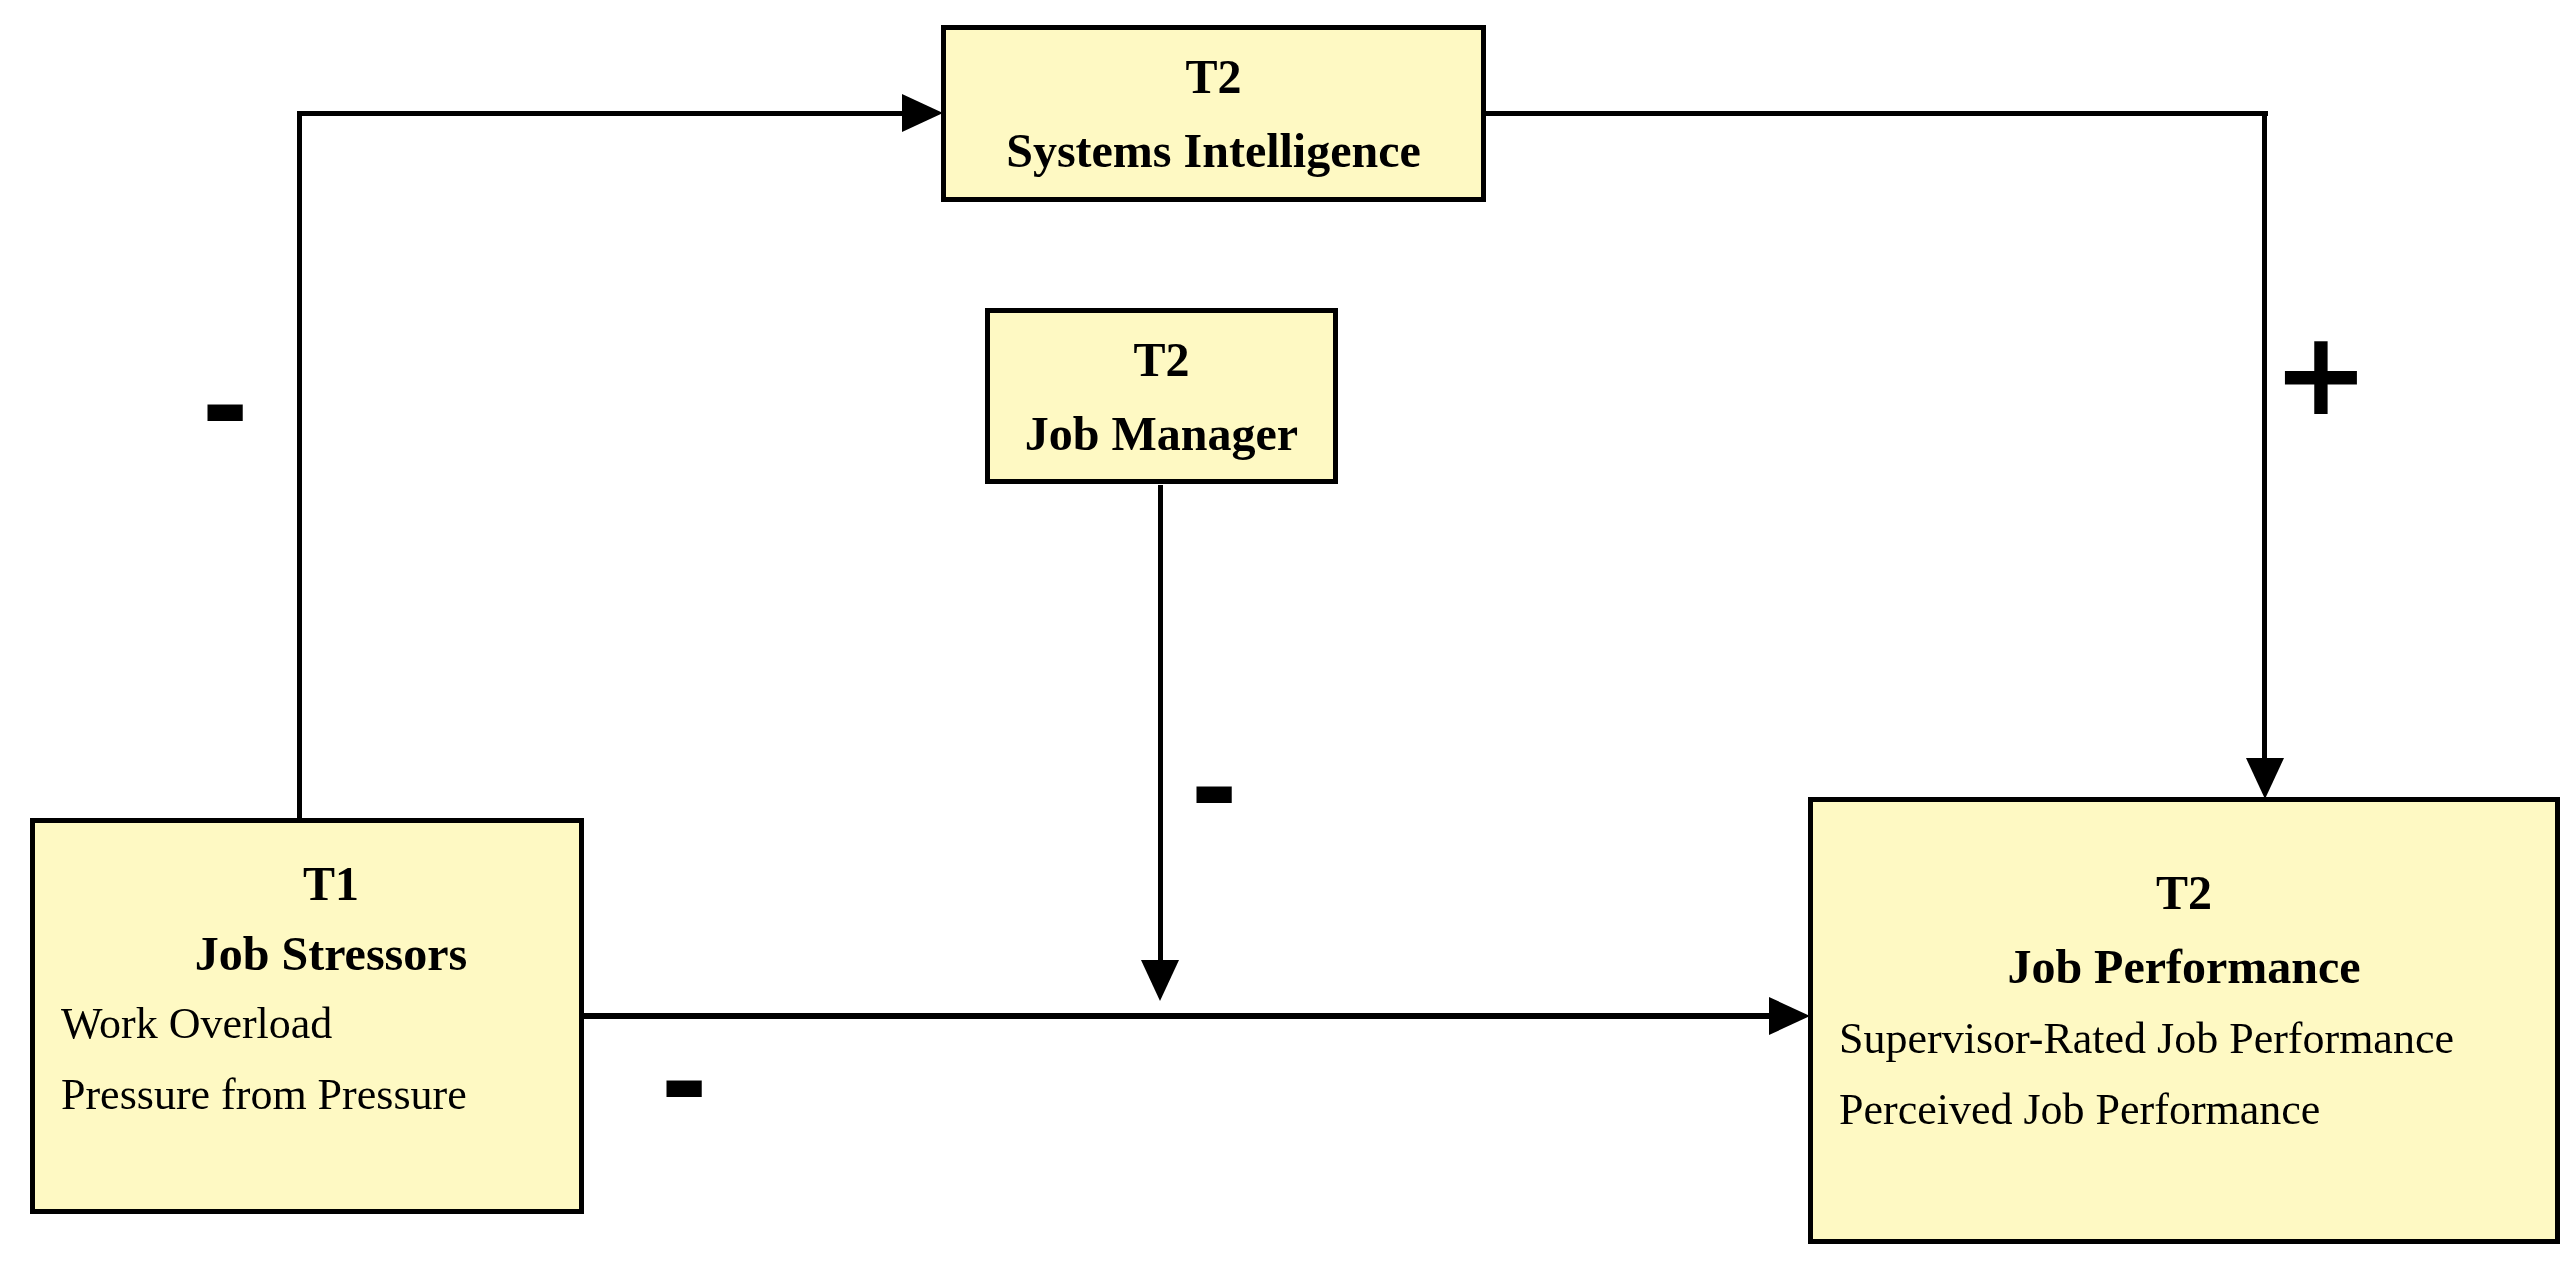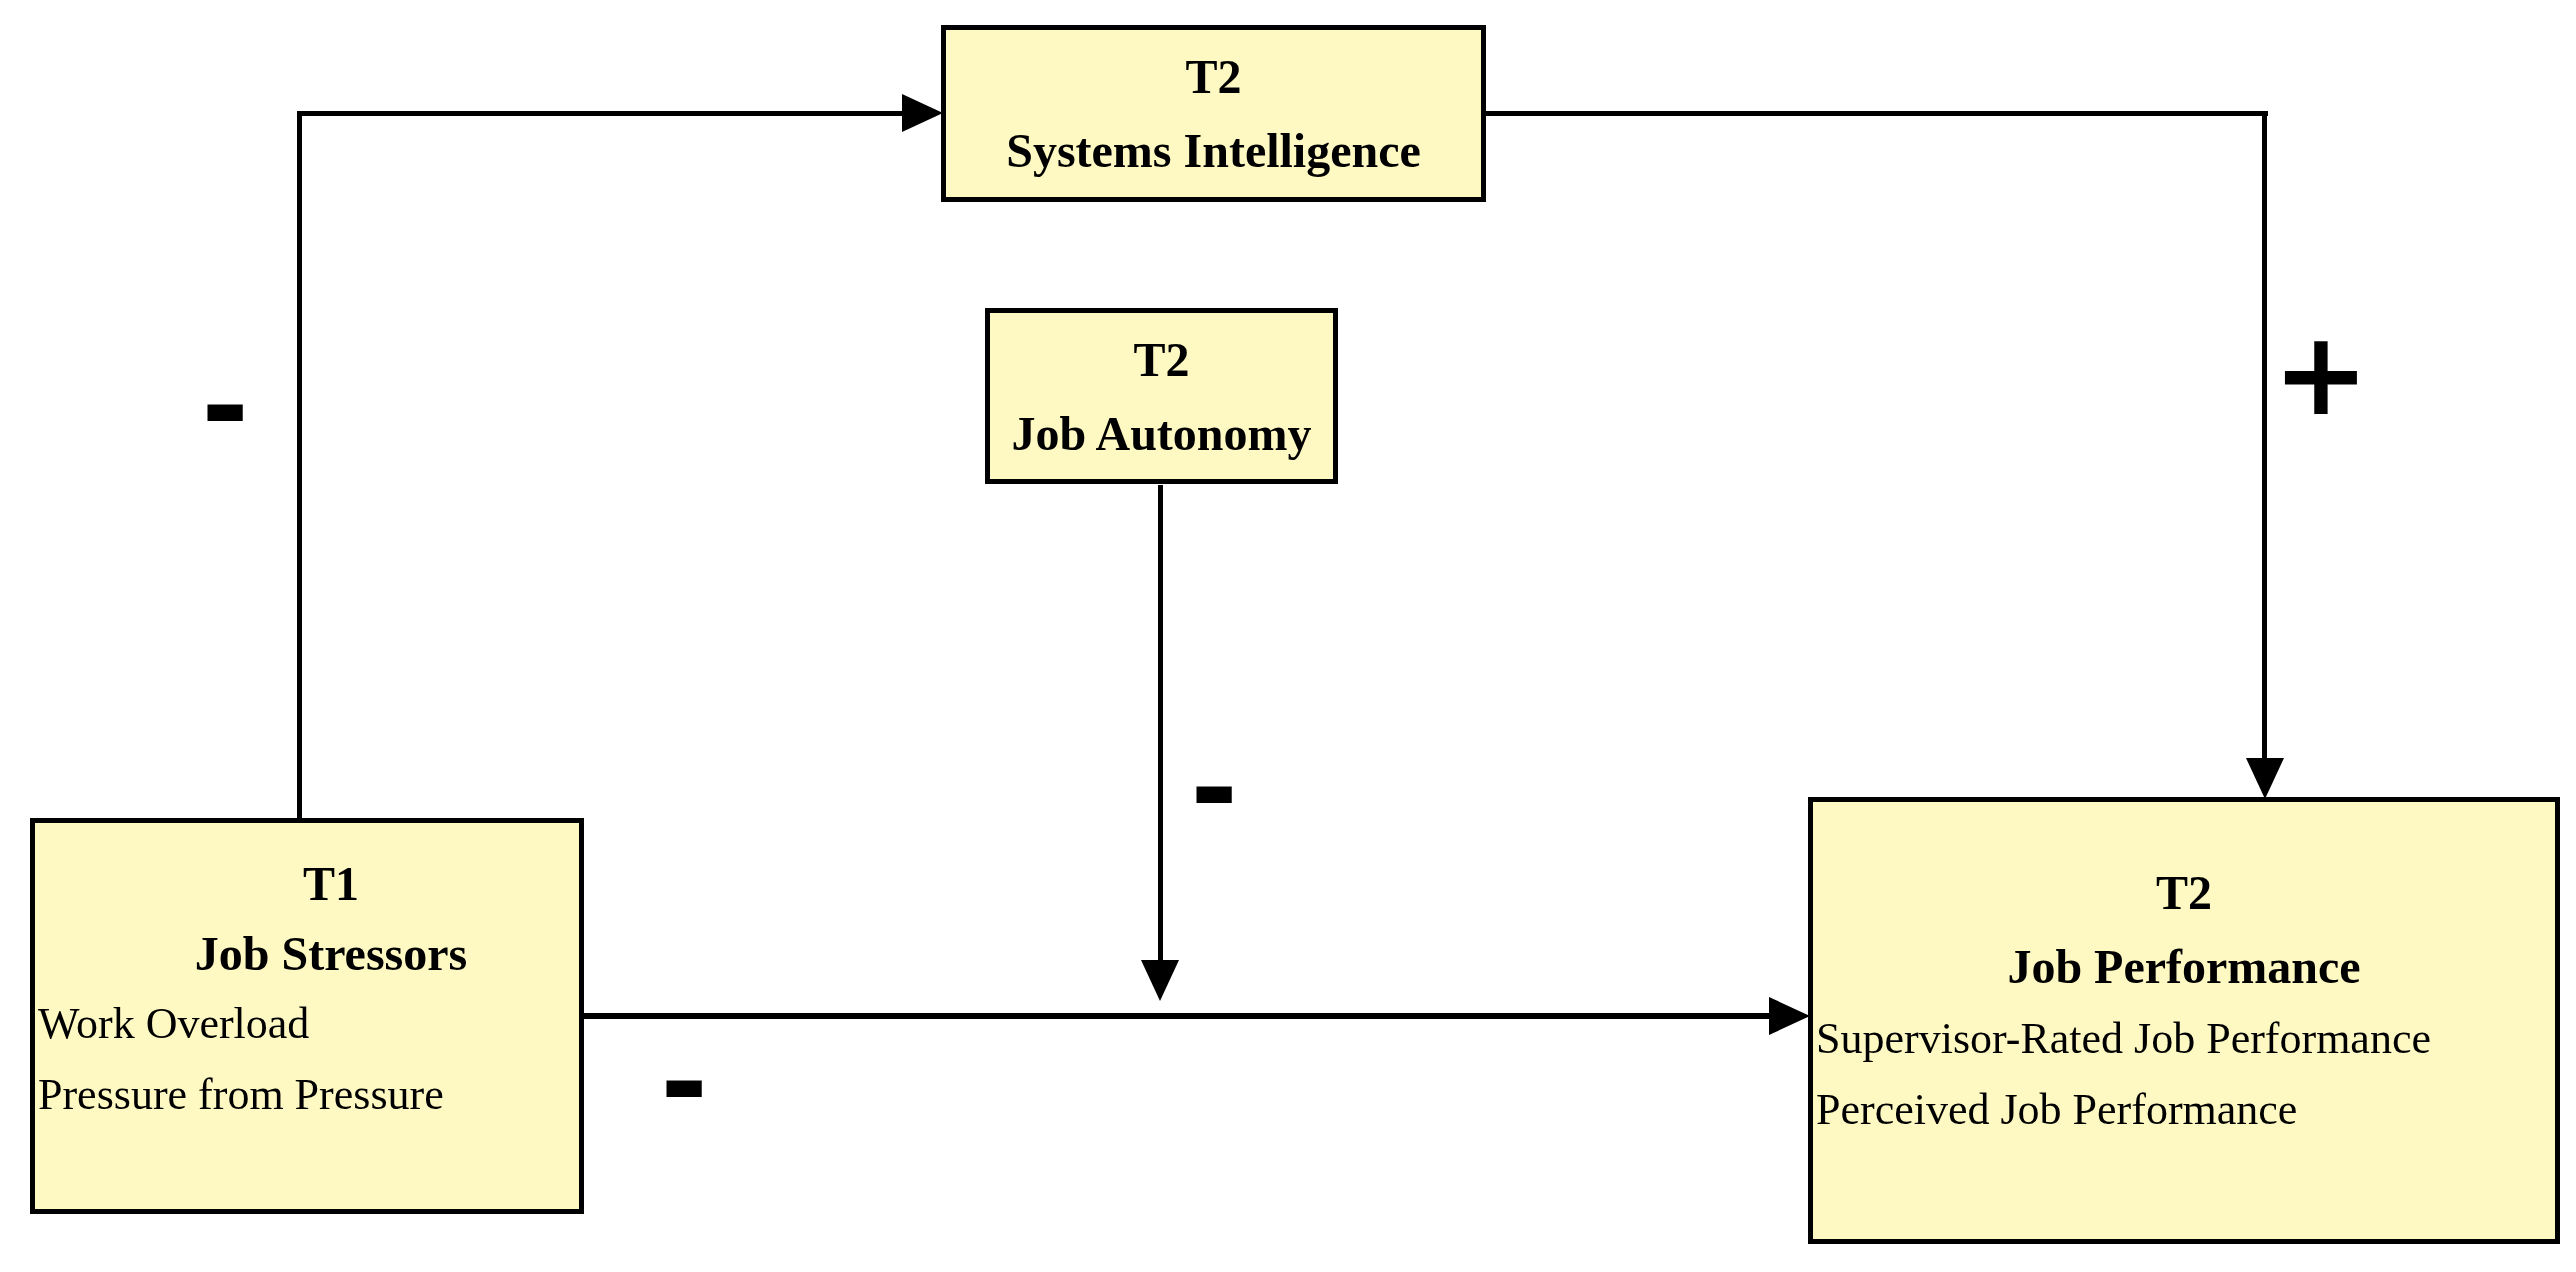--- a/index.html
+++ b/index.html
@@ -27,21 +27,21 @@
     font-weight:bold;
     white-space:nowrap;
   }
   .node .iline{
     display:flex;
     align-items:center;
     justify-content:flex-start;
     font-size:44px;
     font-weight:normal;
     white-space:nowrap;
-    padding-left:3px;
+    padding-left:26px;
   }
   .edge-line{position:absolute;background:#000000;}
   .arrowhead{position:absolute;width:0;height:0;}
   .arrowhead.right{
     border-top:19.5px solid transparent;
     border-bottom:19.5px solid transparent;
     border-left:41px solid #000000;
   }
   .arrowhead.down{
     border-left:19.5px solid transparent;
@@ -109,21 +109,21 @@
   <div class="arrowhead down" id="edge4-arrow"></div>
   <div class="sign minus" id="sign-edge4">-</div>
 
   <div class="node" id="node-si">
     <div class="tline">T2</div>
     <div class="tline">Systems Intelligence</div>
   </div>
 
   <div class="node" id="node-ja">
     <div class="tline">T2</div>
-    <div class="tline">Job Autonomy</div>
+    <div class="tline">Job Manager</div>
   </div>
 
   <div class="node" id="node-js">
     <div class="tline">T1</div>
     <div class="tline">Job Stressors</div>
     <div class="iline">Work Overload</div>
     <div class="iline">Pressure from Pressure</div>
   </div>
 
   <div class="node" id="node-jp">

